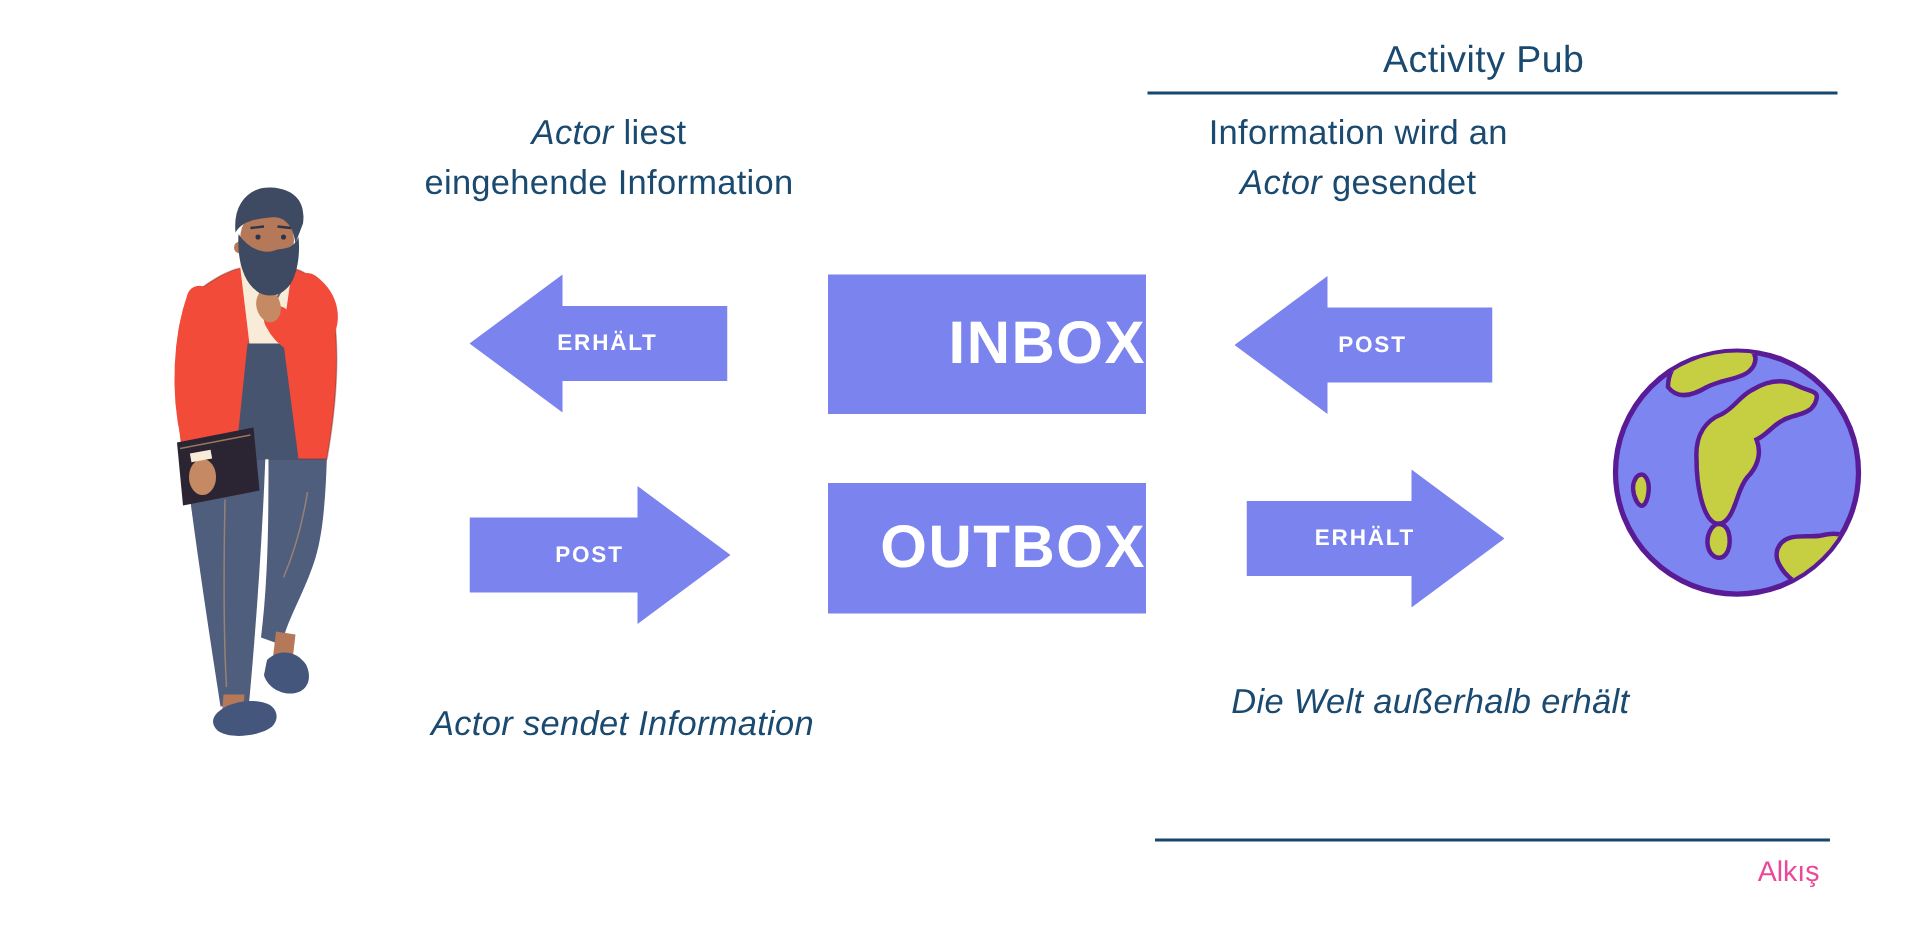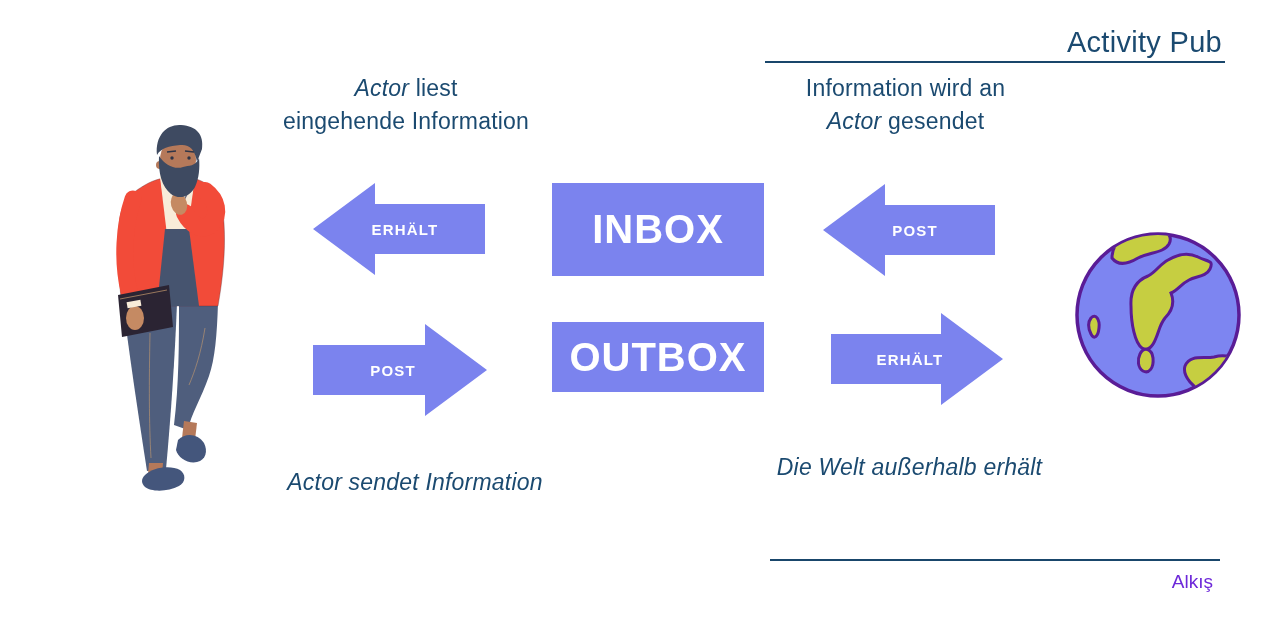--- a/index.html
+++ b/index.html
@@ -8,32 +8,32 @@
     font-family:"Liberation Sans",sans-serif;
   }
   .abs{position:absolute;}
   .caption{
     color:#1b4a70;font-size:23px;line-height:33px;text-align:center;
     letter-spacing:.2px;
   }
   .caption .it{font-style:italic;}
   .caption.italic-all{font-style:italic;}
   #title{
-    color:#1b4a70;font-size:29px;letter-spacing:.3px;text-align:right;
+    color:#1b4a70;font-size:25px;letter-spacing:.3px;
   }
   .rule{background:#19466b;height:2px;}
   .io-box{
-    background:#7b83ee;display:flex;align-items:center;justify-content:center;
+    background:#7b83ee;display:flex;align-items:center;justify-content:flex-end;
     color:#ffffff;font-weight:800;font-size:40px;letter-spacing:1px;
   }
   .arrow-label{
     fill:#ffffff;font-weight:bold;font-size:15px;letter-spacing:1.2px;
     font-family:"Liberation Sans",sans-serif;
   }
-  #credit{color:#6d28d9;font-size:19px;text-align:right;}
+  #credit{color:#ec4899;font-size:19px;text-align:right;}
 </style>
 </head>
 <body>
 
 <div id="canvas">
 
   <div id="title" class="abs" style="right:58px;top:26px;width:300px;">Activity Pub</div>
   <div class="rule abs" style="left:765px;top:61px;width:460px;"></div>
 
   <div class="caption abs" style="left:230px;top:72px;width:352px;">
@@ -123,31 +123,31 @@
       <path d="M68,128 C72,120 80,123 81,132 C82,142 77,148 71,145 C66,142 65,134 68,128 Z"></path>
       <path d="M113,140 C118,128 132,133 142,131 C154,128 164,131 168,140 C171,148 170,158 162,164 C148,172 128,168 118,156 C114,151 111,146 113,140 Z"></path>
     </g>
   </svg>
 
   <svg class="abs" style="left:313px;top:324px;" width="174" height="92" viewBox="0 0 174 92">
     <polygon points="174,46 112,0 112,21 0,21 0,71 112,71 112,92" fill="#7b83ee"></polygon>
     <text class="arrow-label" x="80" y="46" text-anchor="middle" dominant-baseline="central">POST</text>
   </svg>
 
-  <div class="io-box abs" style="left:552px;top:322px;width:212px;height:70px;">
+  <div class="io-box abs" style="left:552px;top:322px;width:212px;height:87px;">
     <span>OUTBOX</span>
   </div>
 
   <svg class="abs" style="left:831px;top:313px;" width="172" height="92" viewBox="0 0 172 92">
     <polygon points="172,46 110,0 110,21 0,21 0,71 110,71 110,92" fill="#7b83ee"></polygon>
     <text class="arrow-label" x="79" y="46" text-anchor="middle" dominant-baseline="central">ERHÄLT</text>
   </svg>
 
   <div class="caption italic-all abs" style="left:240px;top:466px;width:350px;font-style:italic;">Actor sendet Information</div>
 
-  <div class="caption italic-all abs" style="left:732px;top:451px;width:355px;font-style:italic;">
+  <div class="caption italic-all abs" style="left:776px;top:451px;width:355px;font-style:italic;">
     <div>Die Welt außerhalb erhält</div>
   </div>
 
   <div class="rule abs" style="left:770px;top:559px;width:450px;"></div>
   <div id="credit" class="abs" style="right:67px;top:571px;width:200px;">Alkış</div>
 
 </div>
 
 </body></html>

